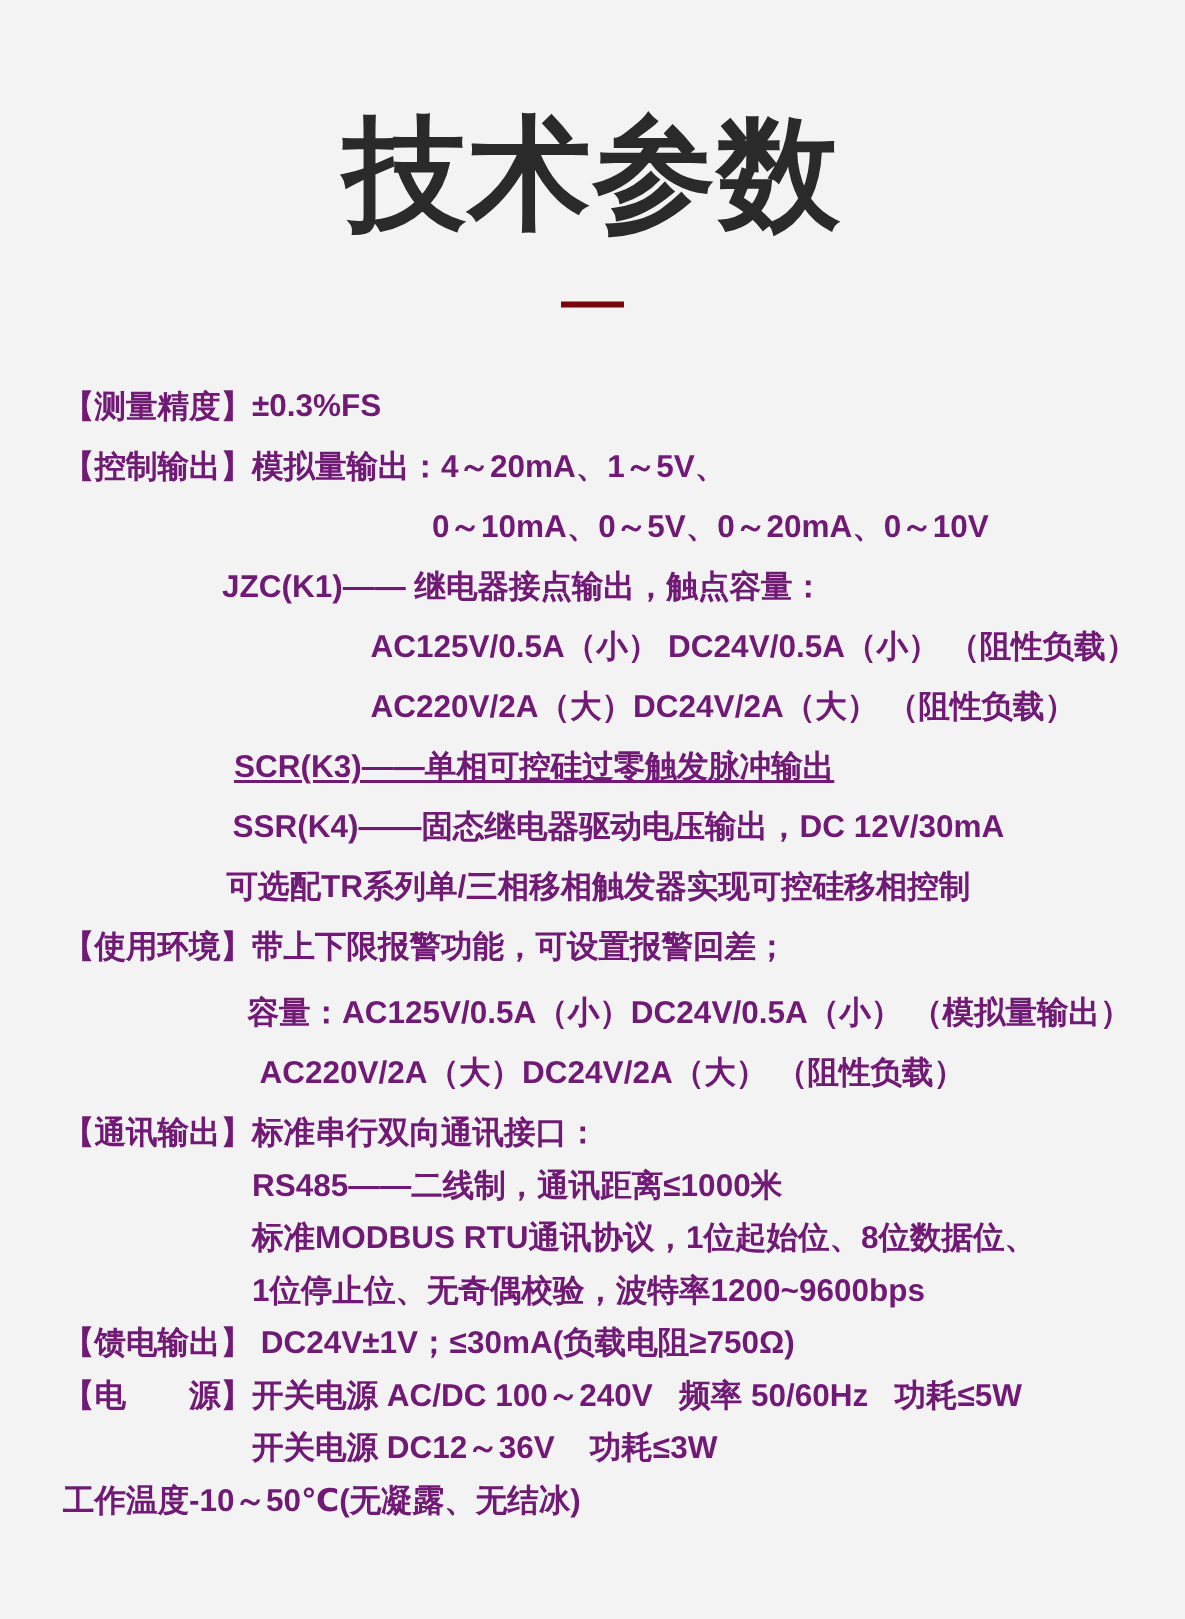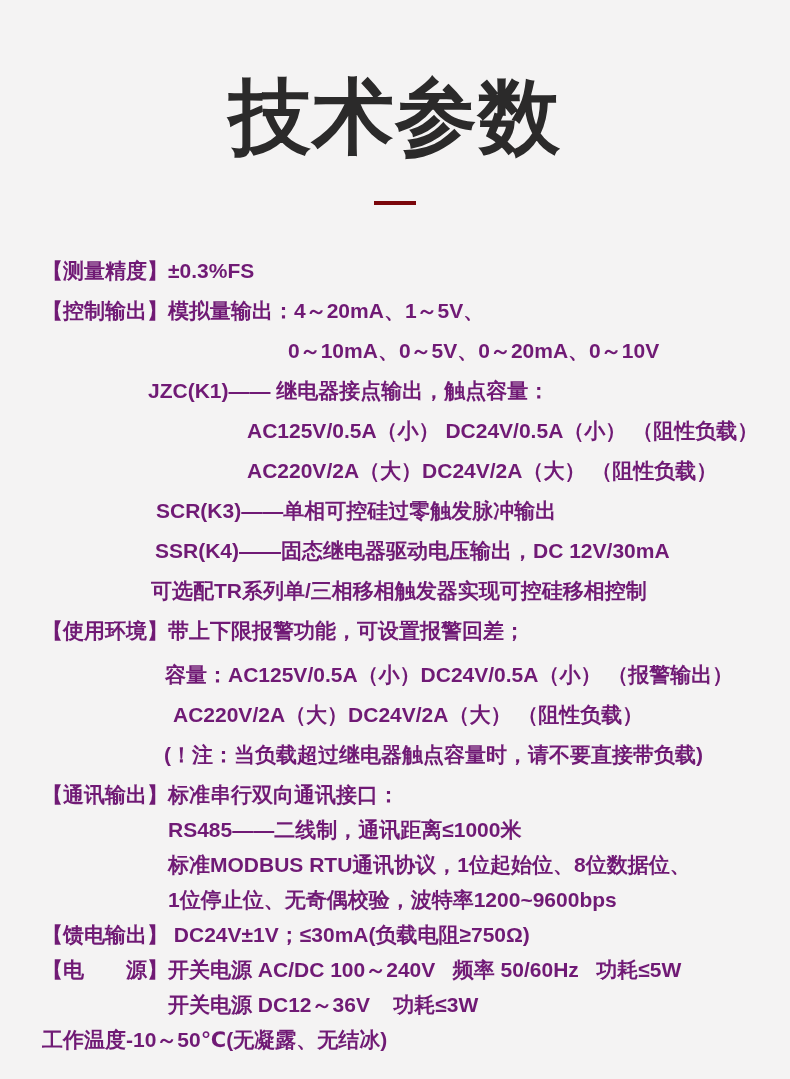--- a/index.html
+++ b/index.html
@@ -42,21 +42,21 @@
     height:40px;
     padding-left:42px;
     white-space:pre;
   }
   .row .lbl{letter-spacing:0;}
   .row .txt{letter-spacing:0;}
   
   .ind-deep   {padding-left:288px;}  
   .ind-jzc    {padding-left:148px;}  
   .ind-ac     {padding-left:247px;}  
-  .ind-scr    {padding-left:156px;}
+  .ind-scr    {padding-left:156px;text-decoration:underline;}
   .ind-ssr    {padding-left:155px;}
   .ind-tr     {padding-left:151px;}
   .ind-cap    {padding-left:165px;}  
   .ind-ac2    {padding-left:173px;}  
   .ind-note   {padding-left:164px;}  
   .ind-body   {padding-left:168px;}  
   .h35{height:35px;}
   .mt4{margin-top:4px;}
   .mt2{margin-top:2px;}
 </style>
@@ -107,30 +107,27 @@
     <div class="row ind-tr">
       <span class="txt">可选配TR系列单/三相移相触发器实现可控硅移相控制</span>
     </div>
 
     <div class="row">
       <span class="lbl">【使用环境】</span>
       <span class="txt">带上下限报警功能，可设置报警回差；</span>
     </div>
 
     <div class="row ind-cap mt4">
-      <span class="txt">容量：AC125V/0.5A（小）DC24V/0.5A（小） （报警输出）</span>
+      <span class="txt">容量：AC125V/0.5A（小）DC24V/0.5A（小） （模拟量输出）</span>
     </div>
 
     <div class="row ind-ac2">
       <span class="txt">AC220V/2A（大）DC24V/2A（大） （阻性负载）</span>
     </div>
 
-    <div class="row ind-note">
-      <span class="txt">(！注：当负载超过继电器触点容量时，请不要直接带负载)</span>
-    </div>
 
     <div class="row h35 mt2">
       <span class="lbl">【通讯输出】</span>
       <span class="txt">标准串行双向通讯接口：</span>
     </div>
 
     <div class="row h35 ind-body">
       <span class="txt">RS485——二线制，通讯距离≤1000米</span>
     </div>
 

